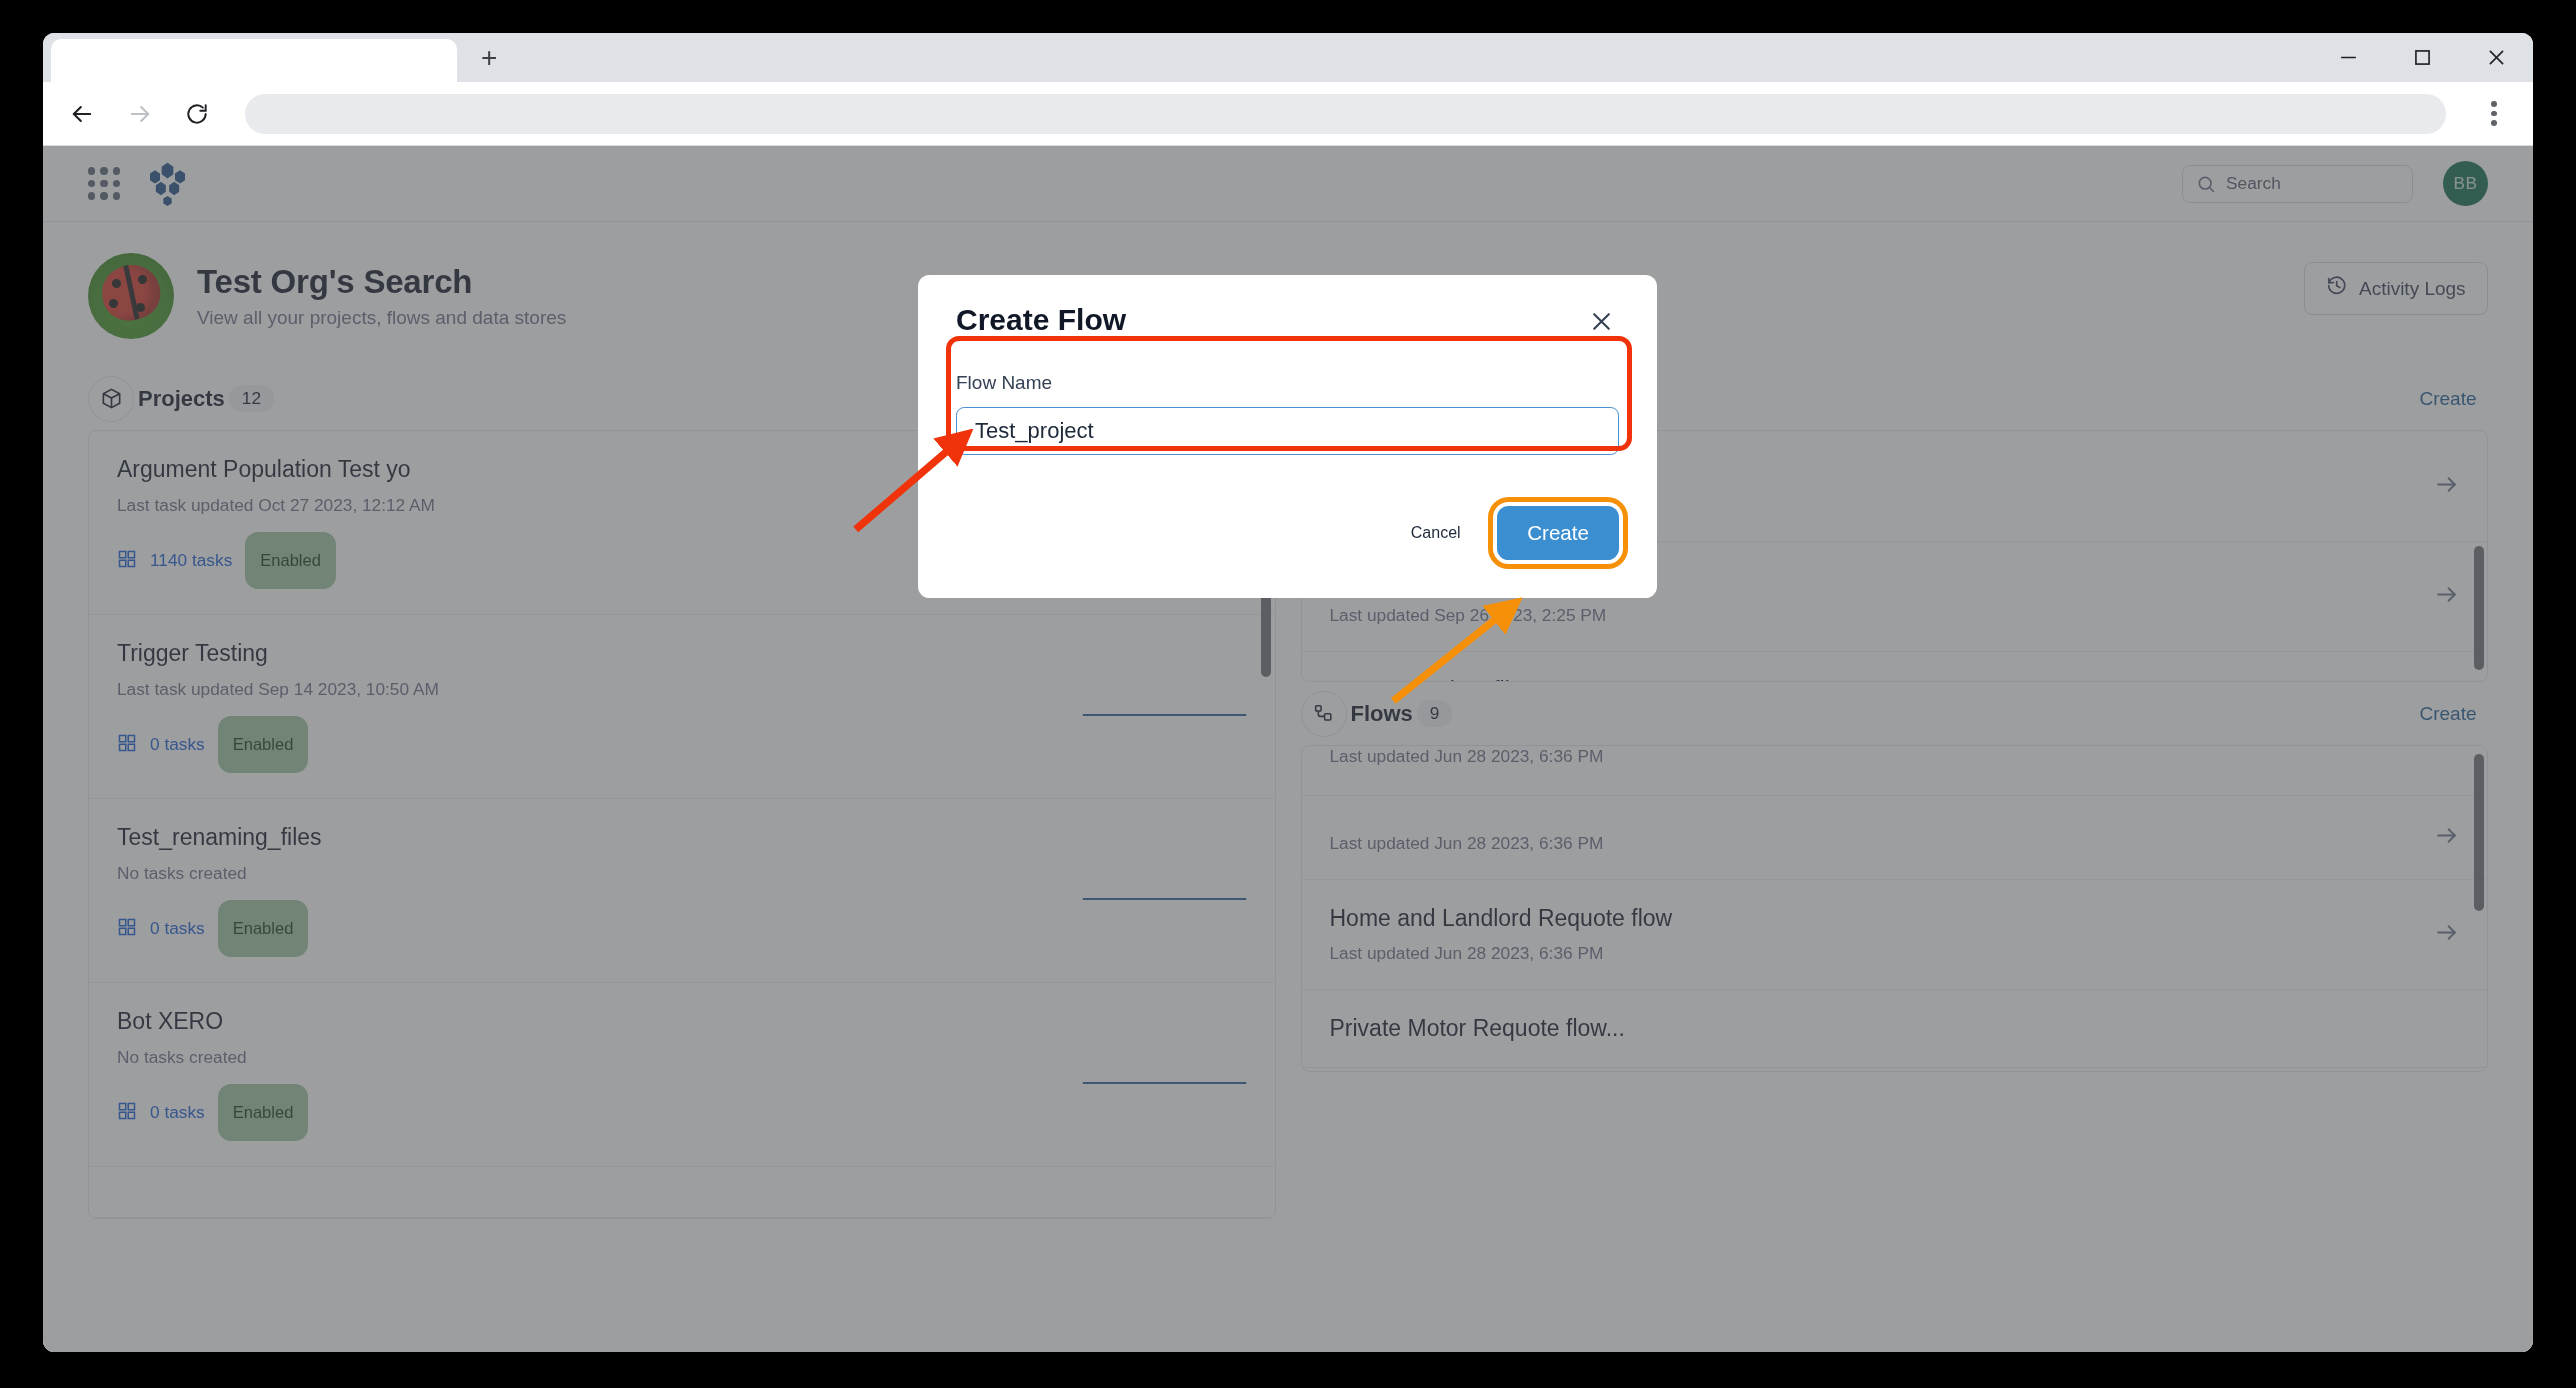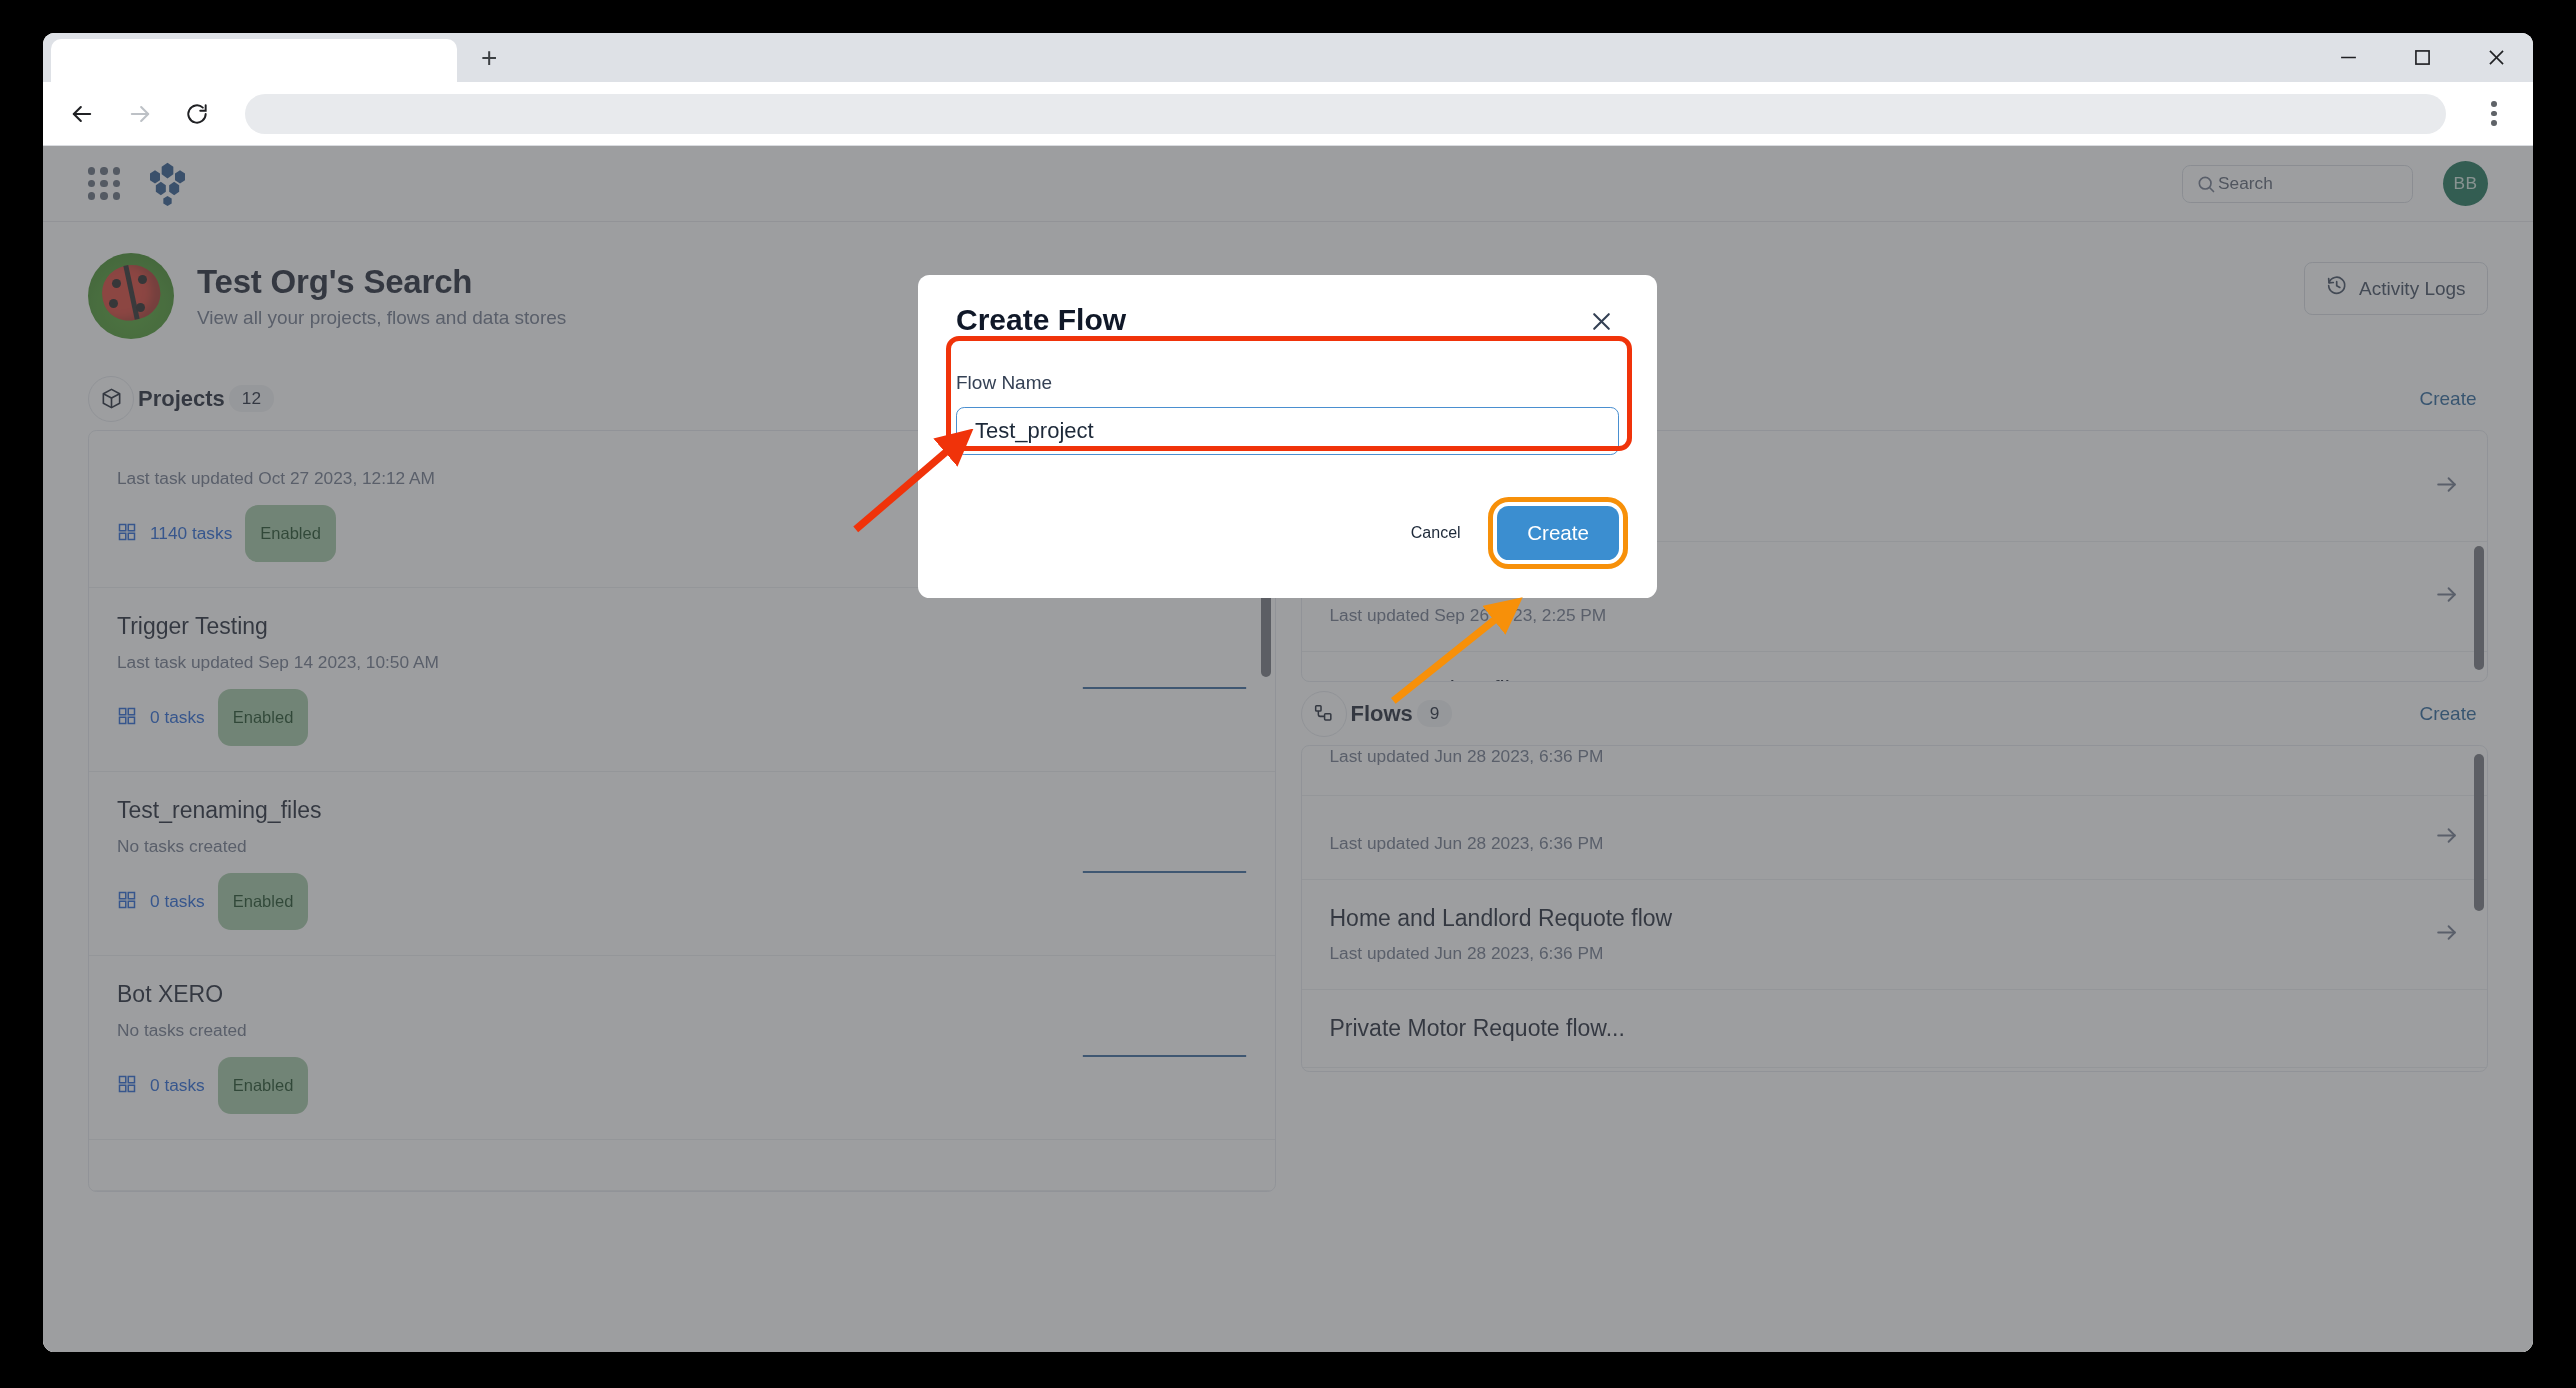--- a/index.html
+++ b/index.html
@@ -54,21 +54,21 @@
   .appheader {
     height: 76px; display: flex; align-items: center; padding: 0 45px;
     border-bottom: 0.8px solid #e5e7eb; gap: 25px;
   }
   .gridicon { display: grid; grid-template-columns: repeat(3, 7.4px); gap: 5px; }
   .gridicon i { width: 7.4px; height: 7.4px; border-radius: 50%; background: #5a6474; display: block; }
   .logo { width: 45px; height: 45px; }
   .headright { margin-left: auto; display: flex; align-items: center; gap: 30px; }
   .searchbox {
     width: 231px; height: 38px; border: 0.8px solid #d5d9e0; border-radius: 8.2px;
-    display: flex; align-items: center; padding: 0 13px; gap: 2px;
+    display: flex; align-items: center; padding: 0 13px; gap: 10px;
   }
   .searchbox span { font-size: 17.3px; color: #50596a; }
   .avatar {
     width: 45px; height: 45px; border-radius: 50%; background: #0f6b4f; color: #cfe5dc;
     display: flex; align-items: center; justify-content: center; font-size: 17.3px; letter-spacing: 0.4px;
   }
 
   
   .orgblock { display: flex; align-items: center; padding: 31px 45px 0 45px; gap: 23px; position: relative; }
   .orgavatar {
@@ -288,20 +288,21 @@
                   <path d="M12 11.5V21.5"></path>
                 </svg>
             </div>
             <div class="colname">Projects</div>
             <div class="countpill">12</div>
             <div class="createlink">Create</div>
           </div>
 
           <div class="listcard">
             <div class="row">
+              <div class="rowtitle">Argument Population Test yo</div>
               <div class="rowsub">Last task updated Oct 27 2023, 12:12 AM</div>
               <div class="rowmeta">
                 <span>
                   <svg width="20" height="20" viewBox="0 0 24 24" fill="none" stroke="#175cd3" stroke-width="1.8">
                       <rect x="3" y="3" width="7.5" height="7.5"></rect>
                       <rect x="13.5" y="3" width="7.5" height="7.5"></rect>
                       <rect x="3" y="13.5" width="7.5" height="7.5"></rect>
                       <rect x="13.5" y="13.5" width="7.5" height="7.5"></rect>
                     </svg>
                 </span>

